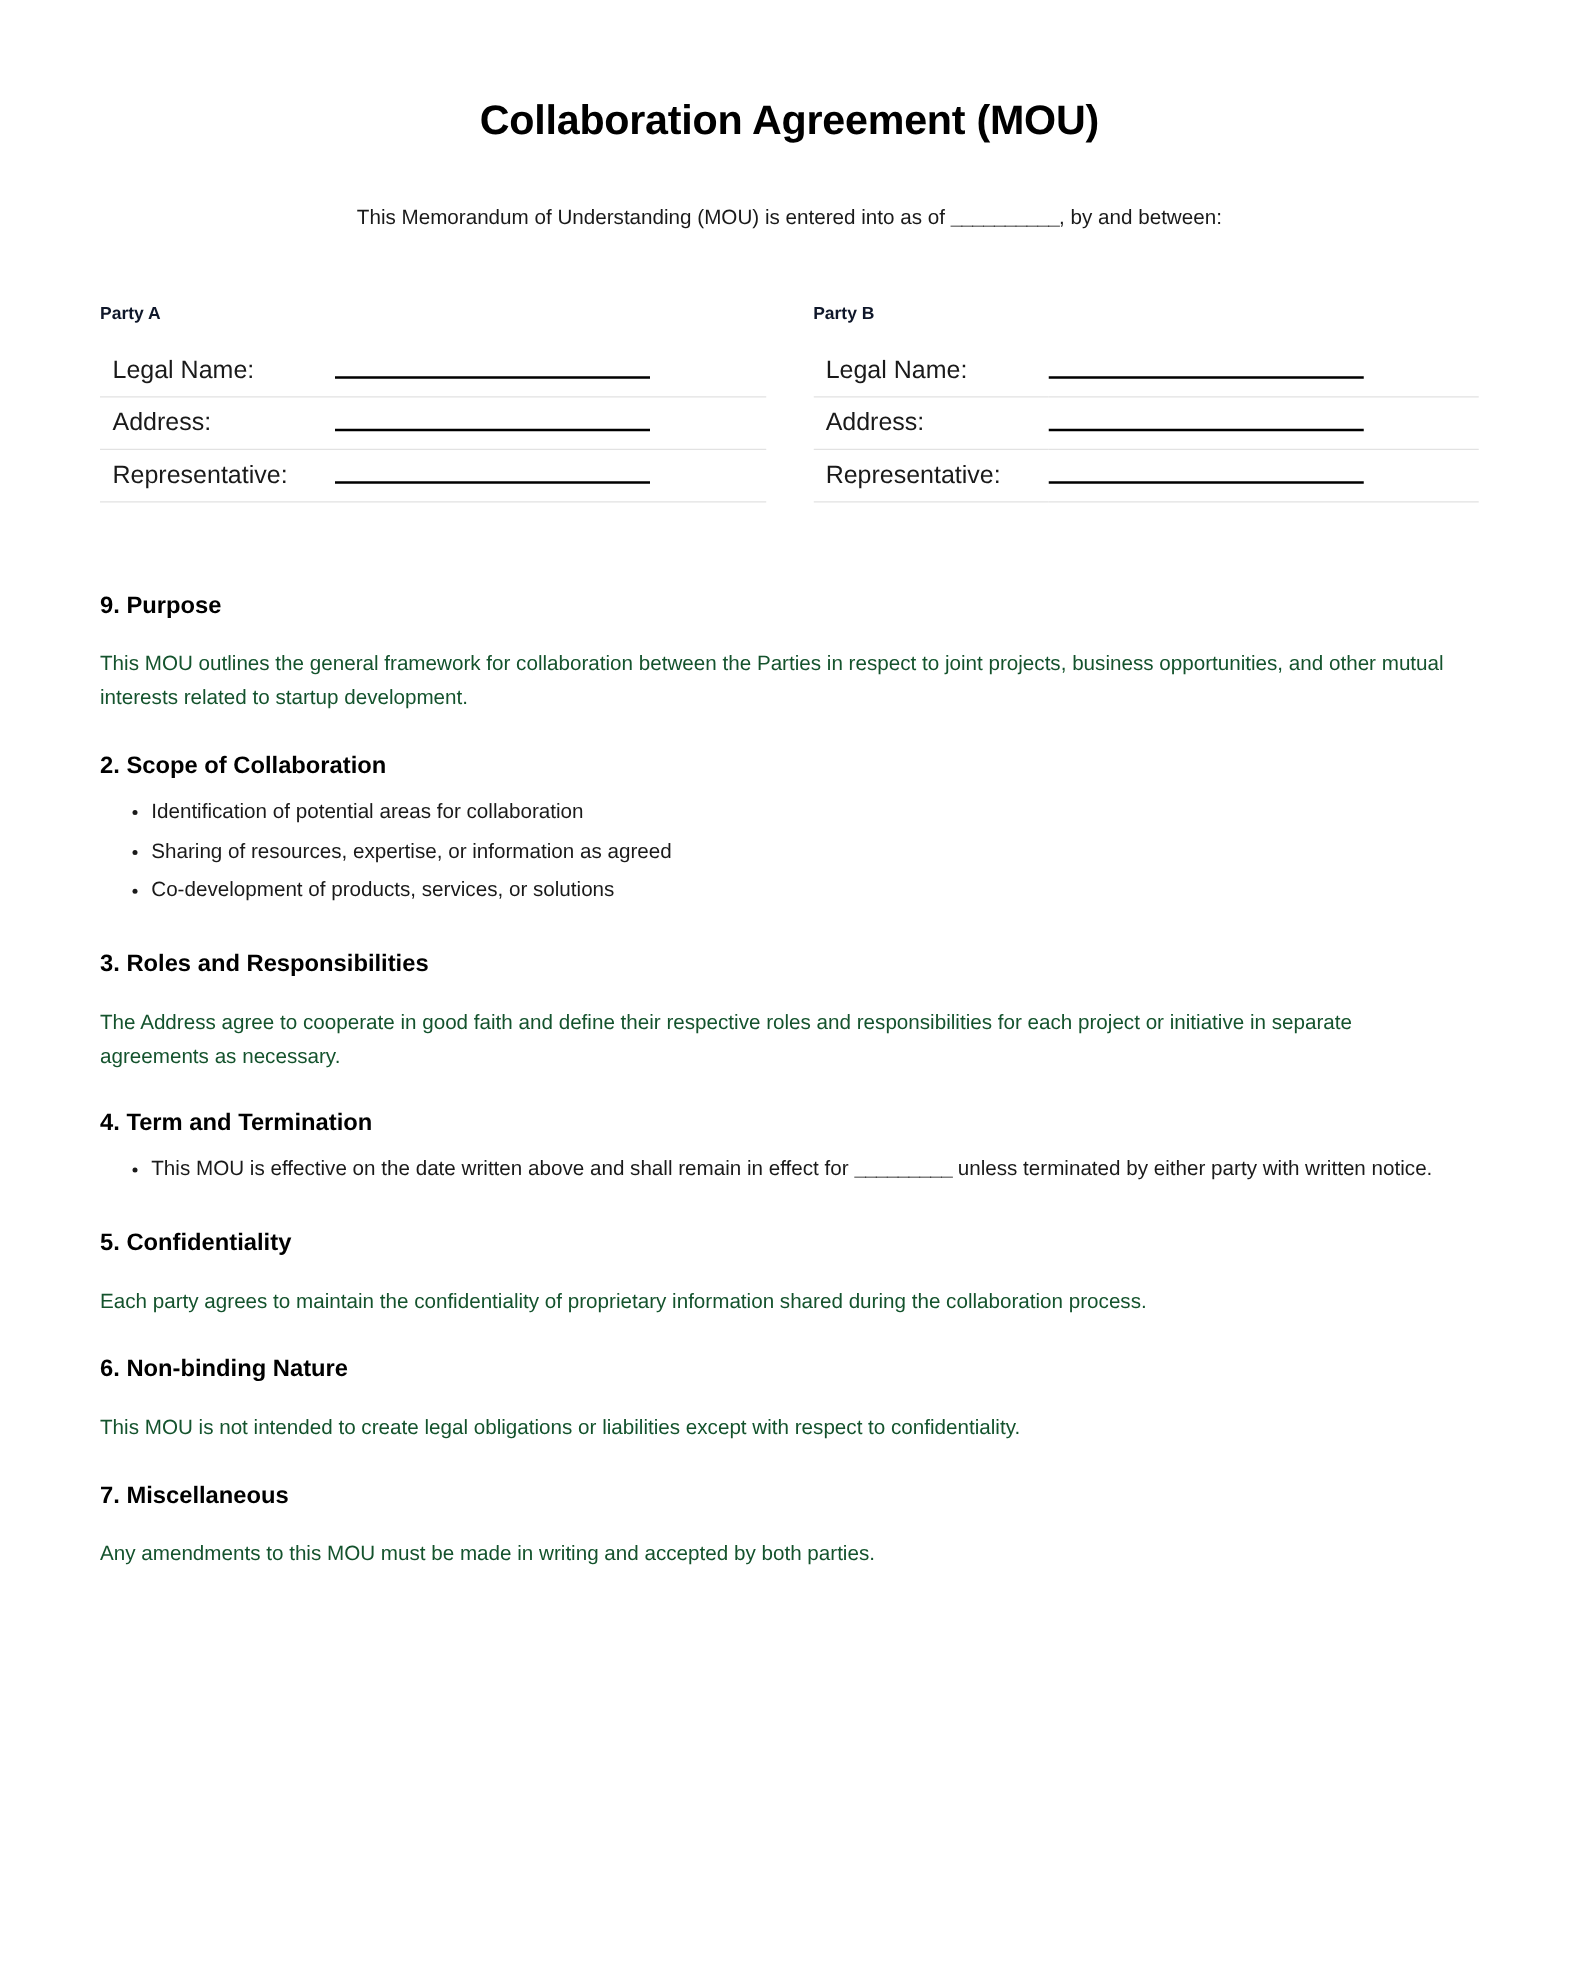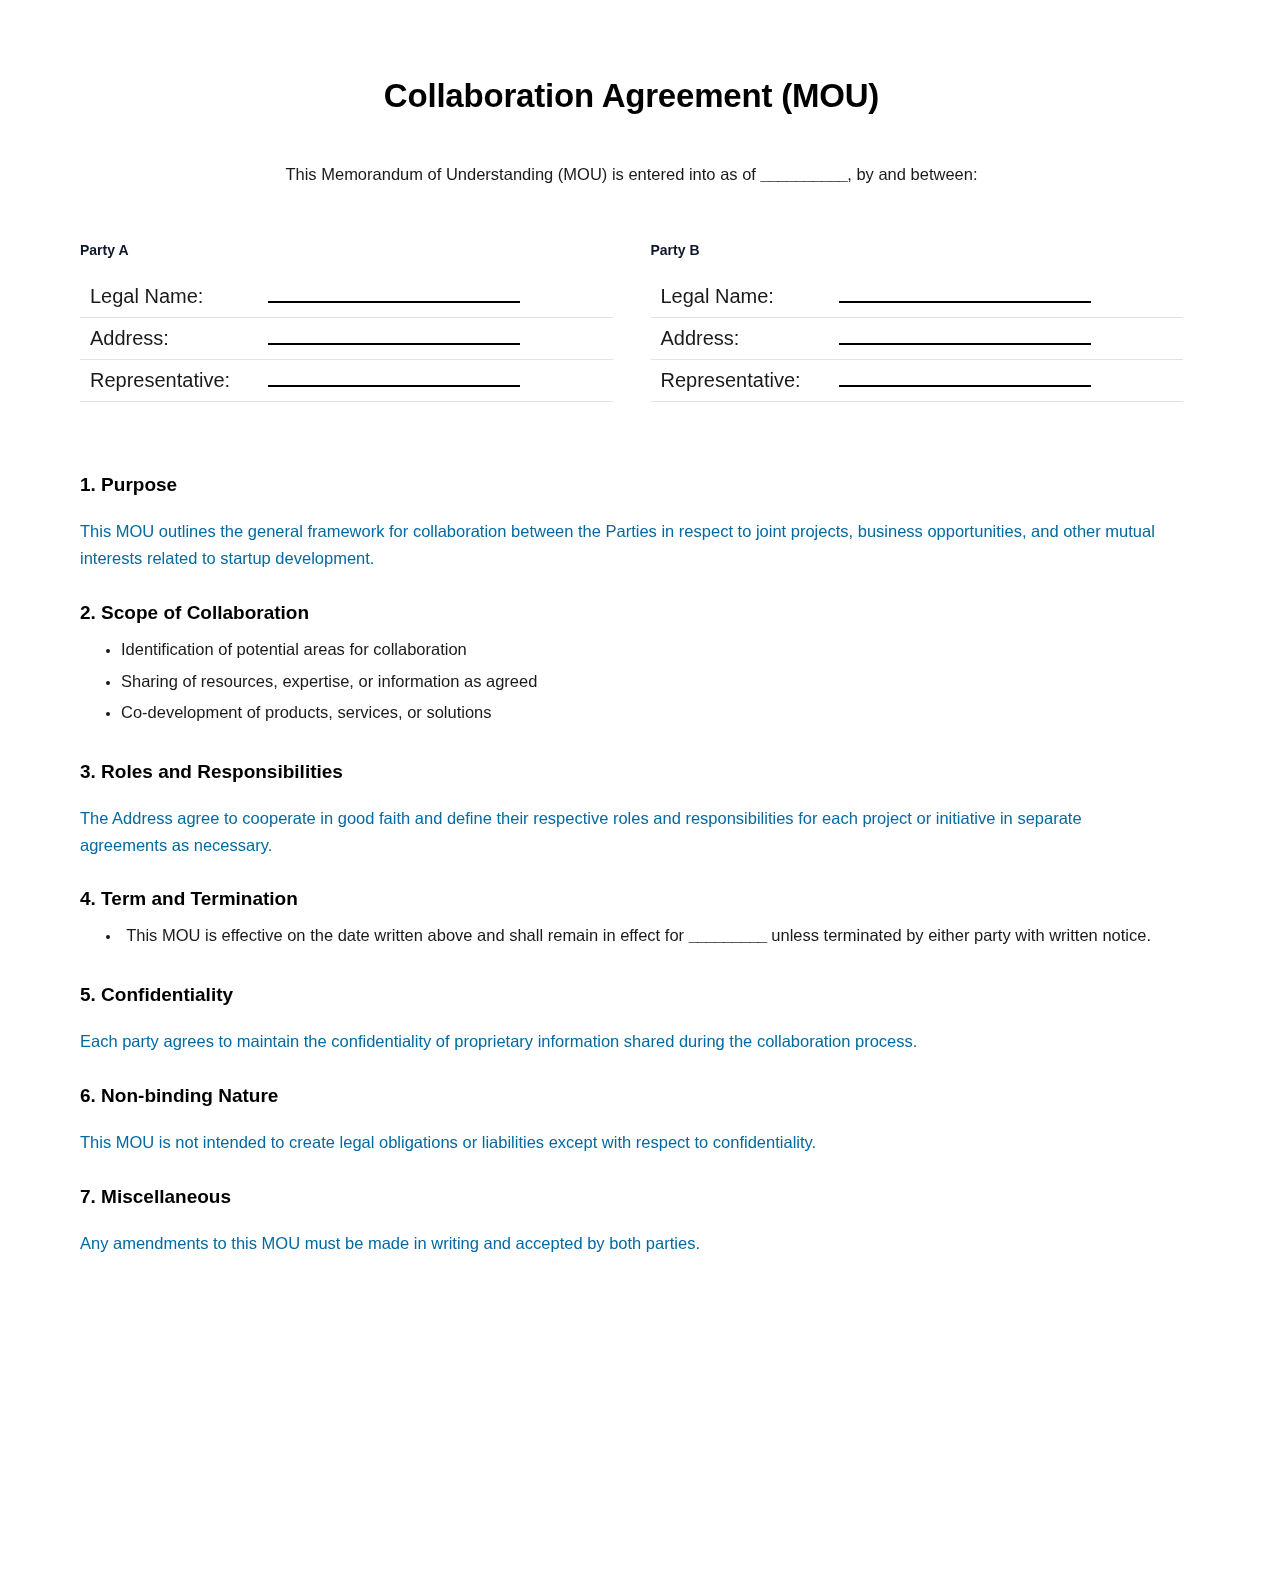--- a/index.html
+++ b/index.html
@@ -107,40 +107,39 @@
   .section-heading {
     margin: 0 0 0 0;
     font-size: 19px;
     font-weight: bold;
     color: #000000;
   }
   .section-body {
     margin: 22px 0 0 0;
     font-size: 16.5px;
     line-height: 1.62;
-    color: #0369a1;
+    color: #14532d;
     max-width: 1075px;
   }
   .section-list {
     margin: 12px 0 0 0;
     padding-left: 41px;
     list-style: disc;
   }
   .section-list li {
     font-size: 16.5px;
     line-height: 1.62;
     color: #1a1a1a;
     margin-bottom: 5px;
   }
   .section-list li::marker {
     font-size: 14px;
   }
   .section-list.wide li {
     max-width: 1030px;
-    text-align: right;
   }
 </style>
 </head>
 <body>
 
 <div class="page">
 
   <h1 class="doc-title">Collaboration Agreement (MOU)</h1>
 
   <p class="intro"><span>This Memorandum of Understanding (MOU) is entered into as of </span><span class="blank">__________</span><span>, by and between:</span></p>
@@ -197,21 +196,21 @@
           </tr>
         </tbody>
       </table>
     </div>
 
   </div>
 
   <div class="sections">
 
     <div class="section">
-      <h2 class="section-heading">1. Purpose</h2>
+      <h2 class="section-heading">9. Purpose</h2>
       <p class="section-body">This MOU outlines the general framework for collaboration between the Parties in respect to joint projects, business opportunities, and other mutual interests related to startup development.</p>
     </div>
 
     <div class="section">
       <h2 class="section-heading">2. Scope of Collaboration</h2>
       <ul class="section-list">
         <li>Identification of potential areas for collaboration</li>
         <li>Sharing of resources, expertise, or information as agreed</li>
         <li>Co-development of products, services, or solutions</li>
       </ul>

